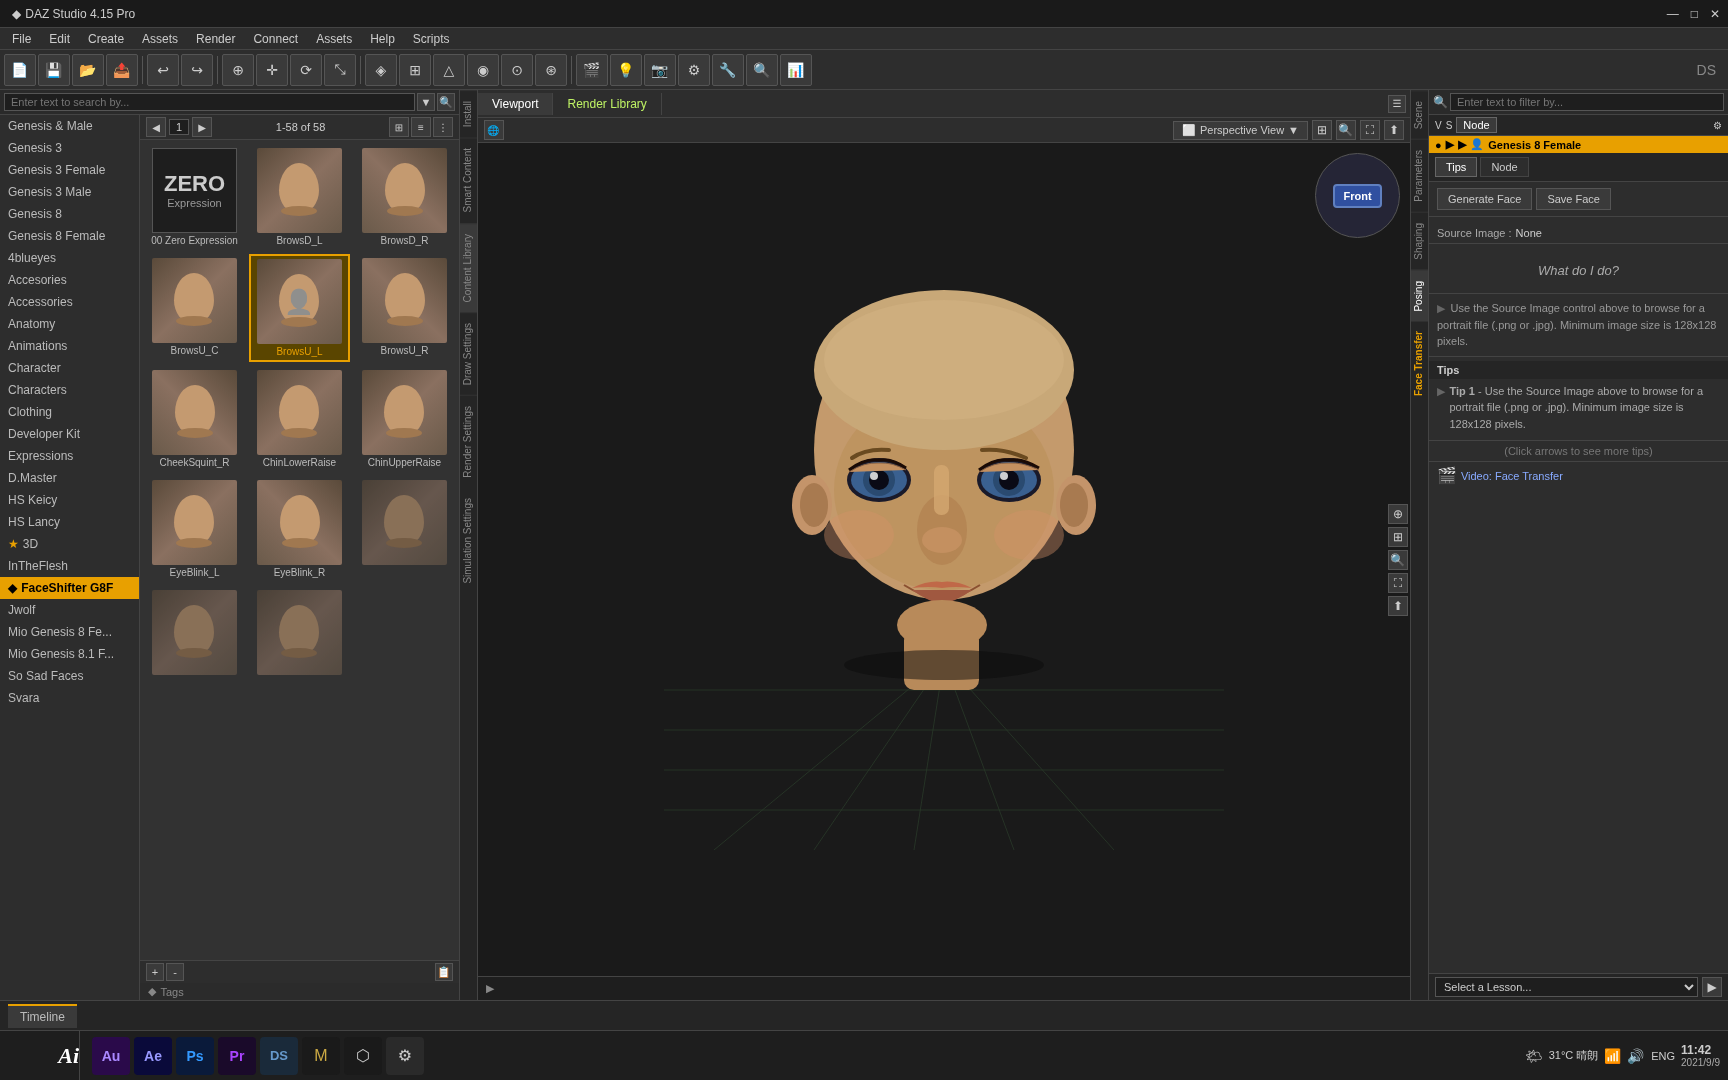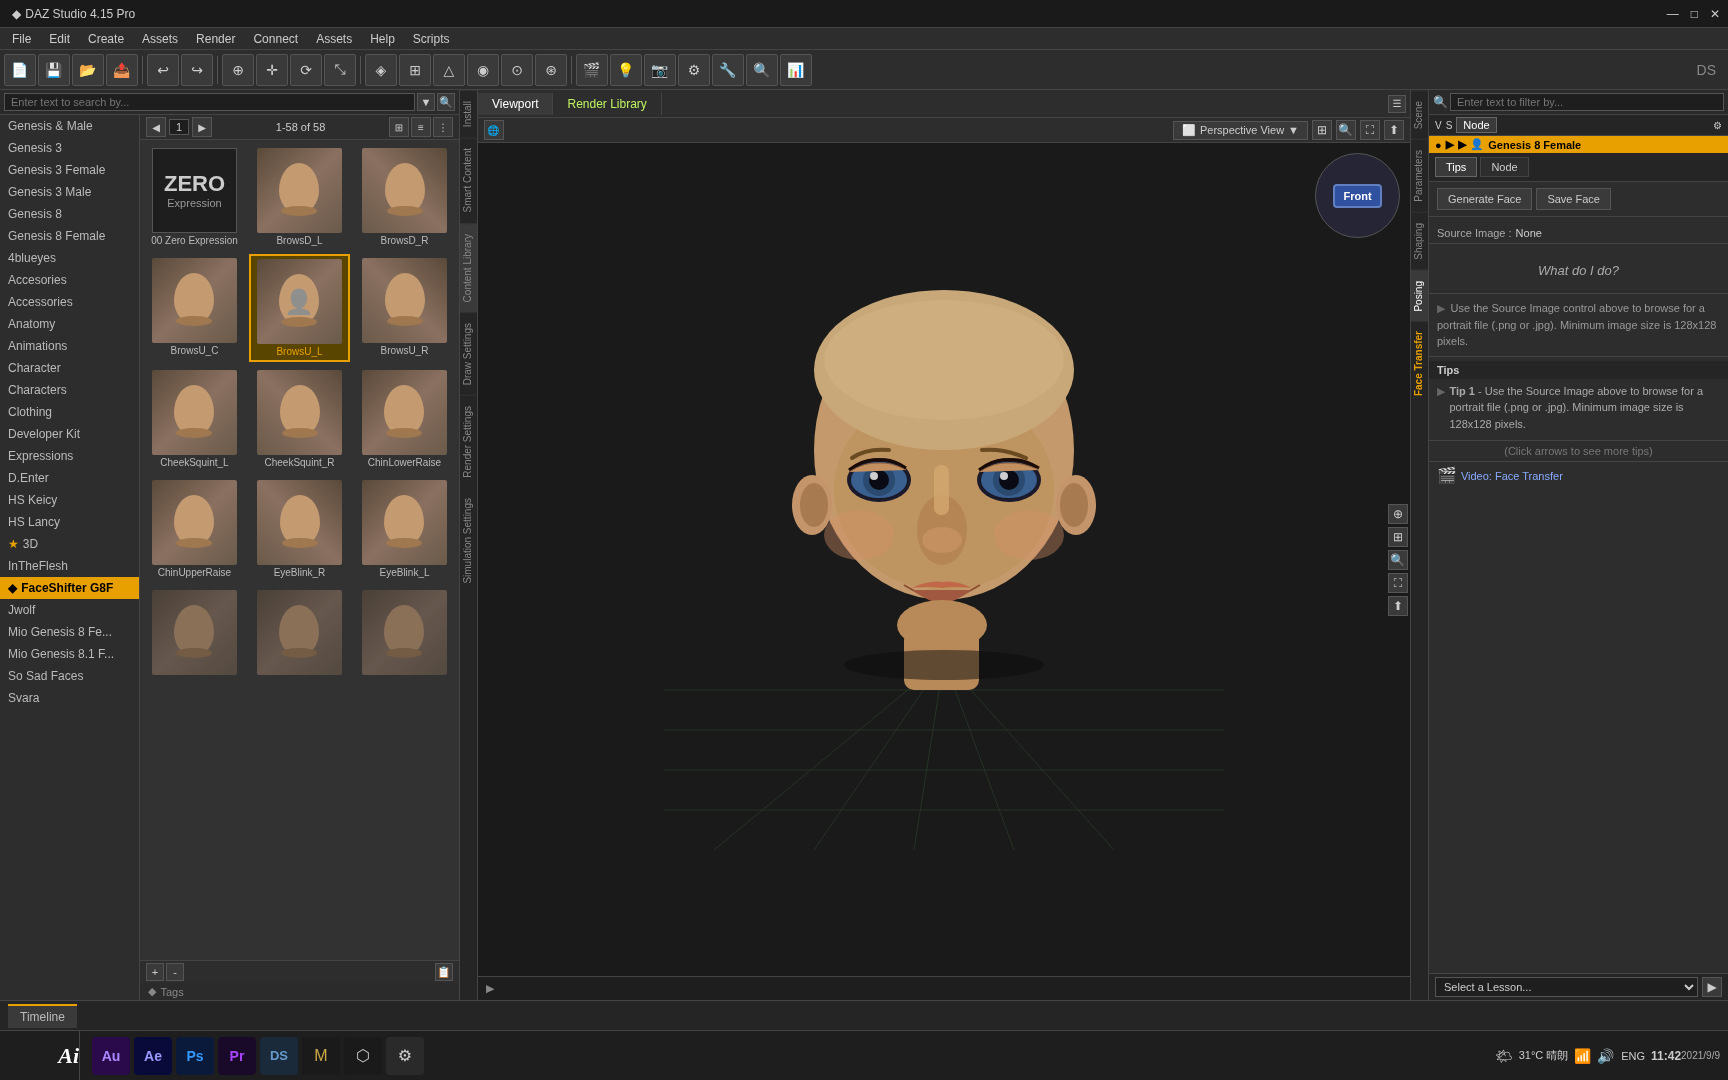--- a/index.html
+++ b/index.html
@@ -221,21 +221,21 @@
         <div class="left-item">
             <span>Clothing</span>
           </div>
         <div class="left-item">
             <span>Developer Kit</span>
           </div>
         <div class="left-item">
             <span>Expressions</span>
           </div>
         <div class="left-item">
-            <span>D.Enter</span>
+            <span>D.Master</span>
           </div>
         <div class="left-item">
             <span>HS Keicy</span>
           </div>
         <div class="left-item">
             <span>HS Lancy</span>
           </div>
         <div class="left-item">
           <span style="color:#e8a000; margin-right:4px;">★</span>
             <span>3D</span>
@@ -310,48 +310,44 @@
               <div style="position:absolute; top:50%; left:50%; transform:translate(-50%,-50%); color:#fff; font-size:24px; opacity:0.3;">👤</div>
             </div>
             <div class="label" style="color:#e8a000;">BrowsU_L</div>
           </div>
 
           <div class="grid-item">
             <div class="face-thumb" style="width:85px; height:85px; transform:scaleX(-1);"></div>
             <div class="label">BrowsU_R</div>
           </div>
 
-          <div class="grid-item">
-            <div class="face-thumb" style="width:85px; height:85px;"></div>
-            <div class="label">CheekSquint_L</div>
-          </div>
 
           <div class="grid-item">
             <div class="face-thumb" style="width:85px; height:85px; transform:scaleX(-1);"></div>
             <div class="label">CheekSquint_R</div>
           </div>
 
           <div class="grid-item">
             <div class="face-thumb" style="width:85px; height:85px;"></div>
             <div class="label">ChinLowerRaise</div>
           </div>
 
           <div class="grid-item">
             <div class="face-thumb" style="width:85px; height:85px;"></div>
             <div class="label">ChinUpperRaise</div>
           </div>
 
           <div class="grid-item">
+            <div class="face-thumb" style="width:85px; height:85px;"></div>
+            <div class="label">EyeBlink_L</div>
+          </div>
+
+          <div class="grid-item">
             <div class="face-thumb" style="width:85px; height:85px; transform:scaleX(-1);"></div>
             <div class="label">EyeBlink_R</div>
-          </div>
-
-          <div class="grid-item">
-            <div class="face-thumb" style="width:85px; height:85px;"></div>
-            <div class="label">EyeBlink_L</div>
           </div>
 
           <div class="grid-item">
             <div class="face-thumb" style="width:85px; height:85px; opacity:0.6;"></div>
             <div class="label"></div>
           </div>
           <div class="grid-item">
             <div class="face-thumb" style="width:85px; height:85px; opacity:0.6;"></div>
             <div class="label"></div>
           </div>
@@ -632,19 +628,19 @@
   </div>
 
   <div id="taskbar-right" style="margin-left:auto; display:flex; align-items:center; gap:10px;">
 
     <div style="display:flex; align-items:center; gap:6px;">
       <span style="font-size:14px; cursor:pointer;">🌤</span>
       <span style="font-size:11px; color:#ccc;">31°C  晴朗</span>
       <span style="font-size:14px; cursor:pointer;">📶</span>
       <span style="font-size:14px; cursor:pointer;">🔊</span>
       <span style="font-size:11px; color:#ccc;">ENG</span>
-      <div style="display:flex; flex-direction:row; align-items:center;">
+      <div style="display:flex; flex-direction:column; align-items:flex-start;">
         <span style="font-size:12px; color:#ccc; font-weight:bold;">11:42</span>
         <span style="font-size:10px; color:#aaa;">2021/9/9</span>
       </div>
     </div>
   </div>
 </div>
 
 </body></html>

